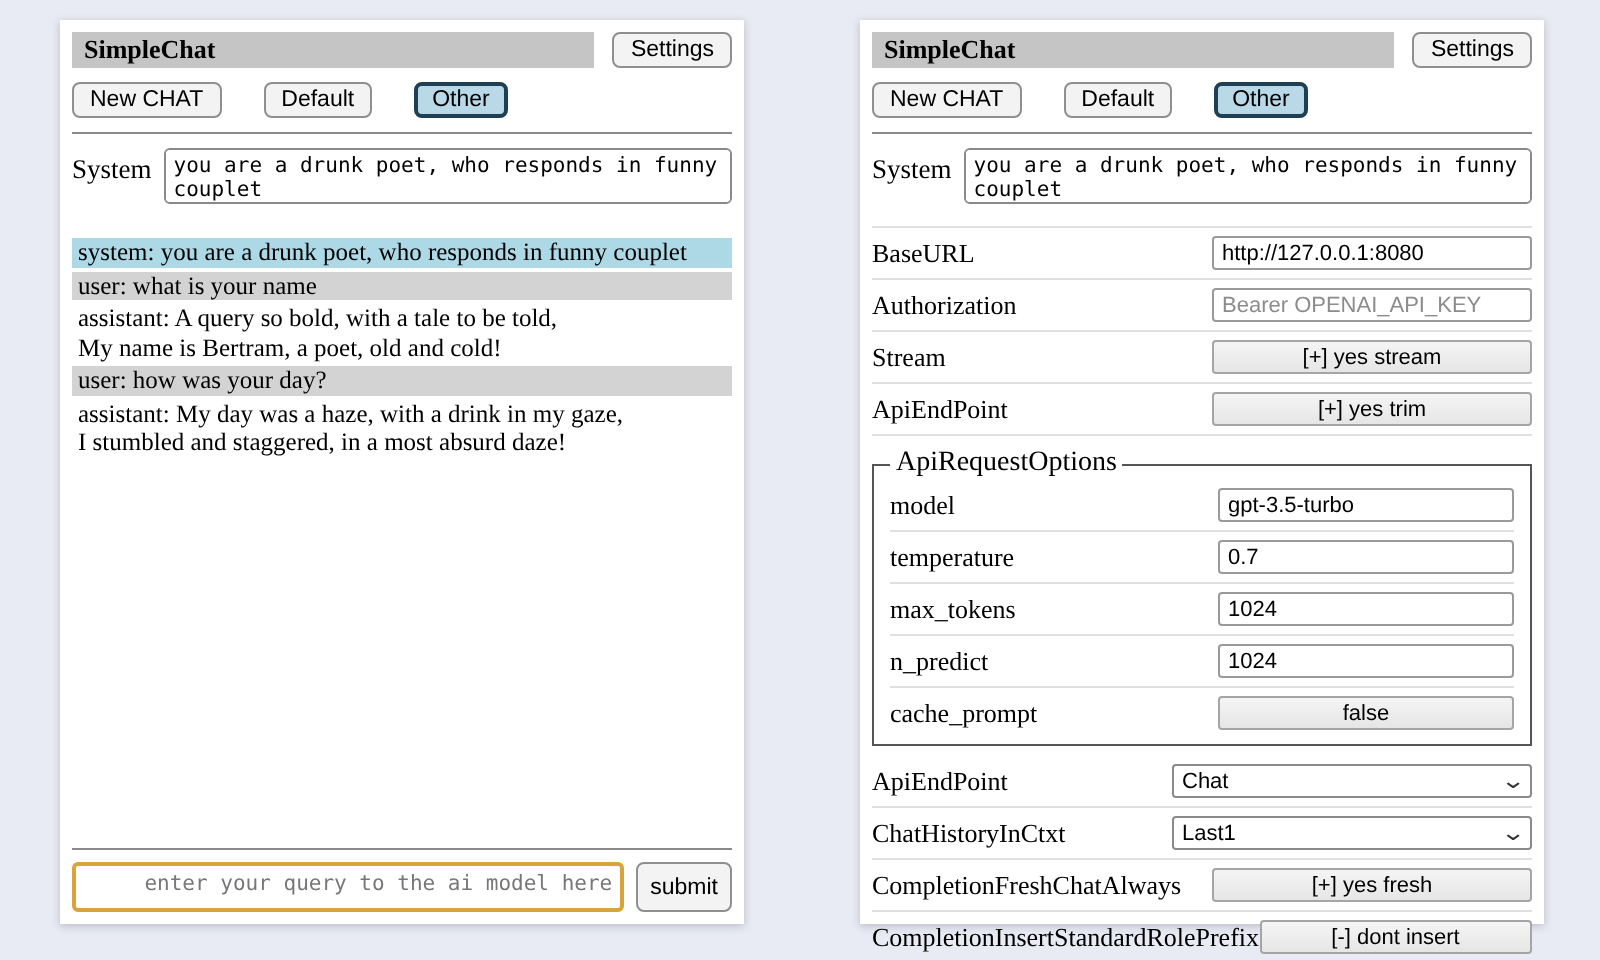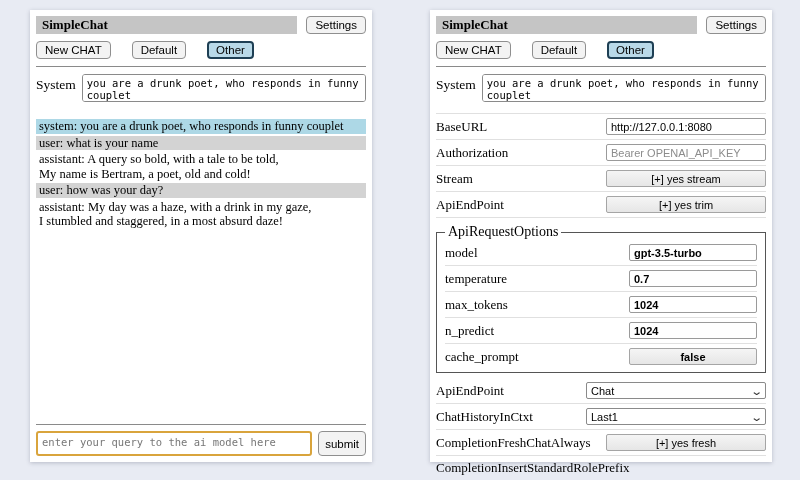--- a/index.html
+++ b/index.html
@@ -73,29 +73,29 @@
     display: flex; justify-content: space-between; align-items: center;
     padding: 1px 4px; font-size: 11px; cursor: pointer;
   }
   .chev { color: #333; font-size: 11px; line-height: 8px; transform: scaleX(1.4); }
   fieldset.aro {
     border: 1px solid #555; margin: 6px 0 5px; padding: 0 8px 3px;
   }
   fieldset.aro legend {
     font-family: "Liberation Serif", serif; font-size: 14px; padding: 0 3px;
   }
-  fieldset.aro .sctl, fieldset.aro .fake-select { width: 128px; font-weight: bold; }
+  fieldset.aro .sctl, fieldset.aro .fake-select { width: 148px; }
   fieldset.aro .srow:last-child { border-bottom: none; }
   
   .spacer { flex: 1; }
   .query-row { display: flex; gap: 6px; }
   .query-ta {
     flex: 1; height: 25px; resize: none;
     font-family: "DejaVu Sans Mono", monospace; font-size: 10.5px;
-    border: 1px solid #9a9a9a; border-radius: 3px; padding: 4px 5px;
+    border: 1px solid #9a9a9a; border-radius: 3px; padding: 4px 5px; text-align: right;
   }
   .query-ta::placeholder { color: #777; }
   .query-ta.focused { border: 2px solid #d9a43c; padding: 3px 4px; }
   .submit-btn { align-self: stretch; padding: 1px 6px; }
 </style>
 </head>
 <body>
 
 <div class="page">
 
@@ -202,20 +202,21 @@
           <span>Last1</span>
           <span class="chev">⌄</span>
         </div>
       </div>
       <div class="srow">
         <span class="slbl">CompletionFreshChatAlways</span>
         <button class="sctl">[+] yes fresh</button>
       </div>
       <div class="srow">
         <span class="slbl">CompletionInsertStandardRolePrefix</span>
+        <button class="sctl">[-] dont insert</button>
       </div>
     </div>
 
     <div class="spacer"></div>
 
   </section>
 
 </div>
 
 </body></html>

